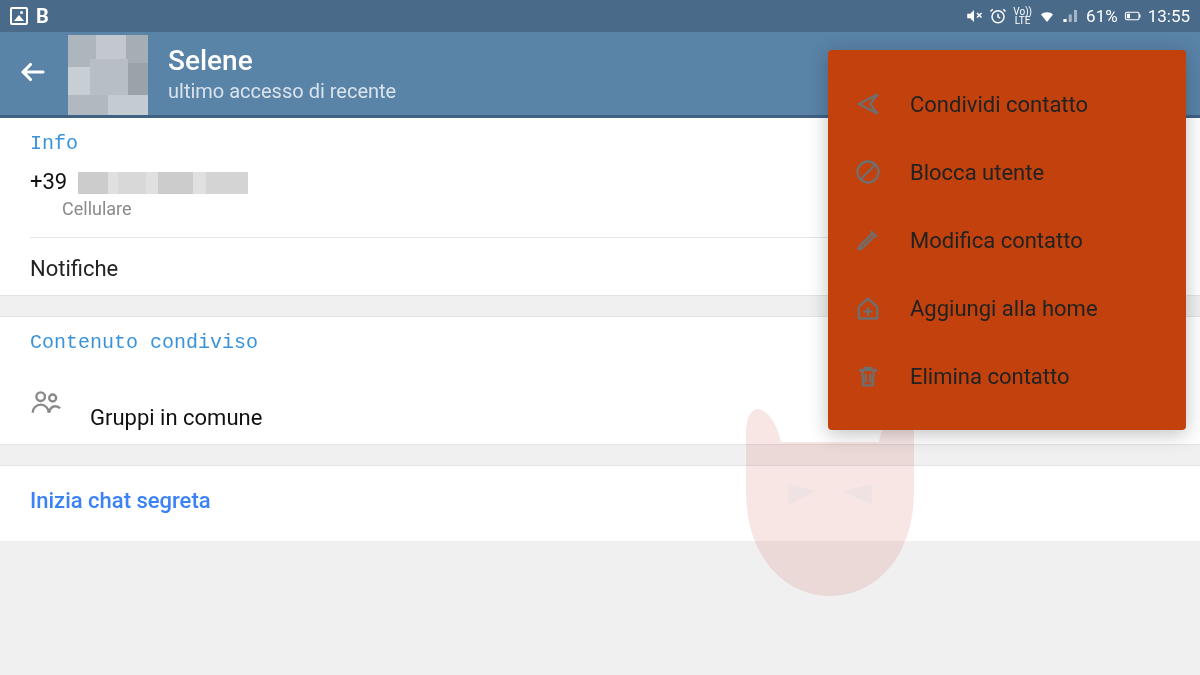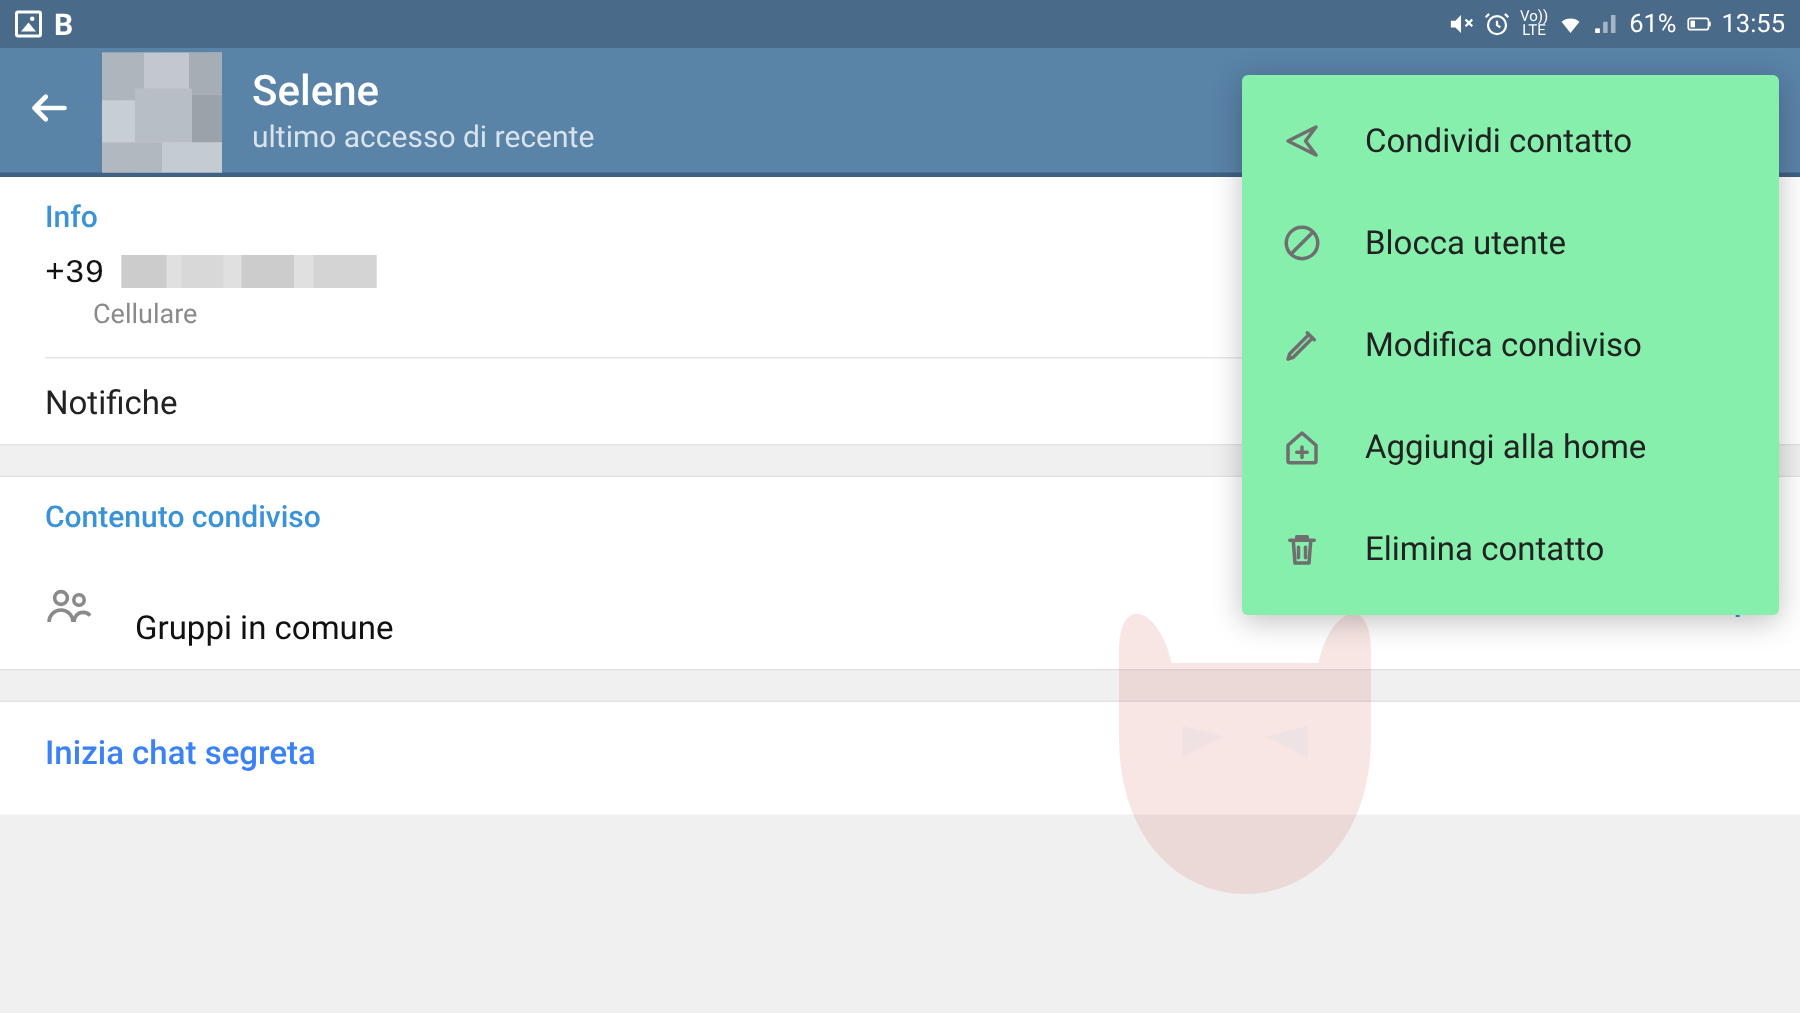--- a/index.html
+++ b/index.html
@@ -51,22 +51,22 @@
     .avatar .p4{left:0;top:32px;width:22px;height:28px;background:#c8cfd4;}
     .avatar .p5{left:22px;top:24px;width:38px;height:36px;background:#b7bec5;}
     .avatar .p6{left:60px;top:28px;width:20px;height:32px;background:#9aa3aa;}
     .avatar .p7{left:0;top:60px;width:40px;height:20px;background:#b1b8bf;}
     .avatar .p8{left:40px;top:60px;width:40px;height:20px;background:#c5ccd1;}
     .header-text .name { font-size: 28px; font-weight: 500; }
     .header-text .last-seen { font-size: 20px; color: #d9e3ec; margin-top: 2px; }
 
     
     .section { background: #fff; padding: 14px 30px; }
-    .section-title { color: #3a93d8; font-size: 20px; font-weight: 500; margin-bottom: 14px; }
-    .phone-line { display: flex; align-items: flex-start; gap: 11px; font-size: 22px; color: #111; font-family: Liberation Mono, monospace; }
+    .section-title { color: #3a93d8; font-size: 20px; font-weight: 500; margin-bottom: 14px; font-family: Liberation Mono, monospace; }
+    .phone-line { display: flex; align-items: flex-end; gap: 11px; font-size: 22px; color: #111; }
     .phone-censor { width: 170px; height: 22px; background: #e0e0e0; position: relative; }
     .phone-censor span{position:absolute;top:0;height:22px;background:#ccc;}
     .phone-censor .c1{left:0;width:30px;}
     .phone-censor .c2{left:40px;width:28px;background:#d8d8d8;}
     .phone-censor .c3{left:80px;width:35px;}
     .phone-censor .c4{left:128px;width:42px;background:#d4d4d4;}
     .sub-label { color: #8a8a8a; font-size: 18px; margin-top: 4px; margin-left: 32px; }
     .divider { height: 1px; background: #e6e6e6; margin: 18px 0; }
     .notif-title { font-size: 22px; color: #222; }
     .gap { height: 22px; background: #f0f0f0; border-top:1px solid #e3e3e3; border-bottom:1px solid #e3e3e3;}
@@ -76,24 +76,24 @@
     .shared-left .label{ font-size: 22px; color:#111;margin-top:31px;}
     .shared-count { color:#3a93d8; font-size: 22px; font-weight:500; padding-right: 6px;}
     .secret-chat { color:#3b82f6; font-size:22px; font-weight:500; }
 
     
     .menu {
       position: absolute;
       top: 50px;
       right: 14px;
       width: 358px;
-      background: #86efac;
+      background: #c2410c;
       border-radius: 4px;
       box-shadow: 0 4px 20px rgba(0,0,0,0.25);
-      padding: 10px 0;
+      padding: 20px 0;
       z-index: 20;
     }
     .menu-item { display:flex; align-items:center; gap: 28px; padding: 20px 26px; cursor:pointer; }
     .menu-item svg { width: 28px; height: 28px; stroke:#6f6f6f; fill:none; stroke-width:2; stroke-linecap:round; stroke-linejoin:round;}
     .menu-item .label { font-size: 22px; color:#222; }
 
     
     .watermark { position:absolute; right: 230px; bottom: 40px; opacity:0.12; z-index:1; pointer-events:none;}
     .watermark svg { width: 280px; height: 280px; }
   </style>
@@ -219,21 +219,21 @@
     <svg viewBox="0 0 24 24">
         <circle cx="12" cy="12" r="9"></circle>
         <line x1="6" y1="18" x2="18" y2="6"></line>
       </svg>
     <span class="label">Blocca utente</span>
   </div>
   <div class="menu-item">
     <svg viewBox="0 0 24 24">
         <path d="M4 20l3-1 11-11-2-2L5 17l-1 3zM15 5l4 4"></path>
       </svg>
-    <span class="label">Modifica condiviso</span>
+    <span class="label">Modifica contatto</span>
   </div>
   <div class="menu-item">
     <svg viewBox="0 0 24 24">
         <path d="M4 11l8-7 8 7v9a1 1 0 0 1-1 1H5a1 1 0 0 1-1-1zM12 12v6M9 15h6"></path>
       </svg>
     <span class="label">Aggiungi alla home</span>
   </div>
   <div class="menu-item">
     <svg viewBox="0 0 24 24">
         <path d="M5 7h14M9 7V5h6v2M7 7l1 13h8l1-13M10 11v6M14 11v6"></path>

